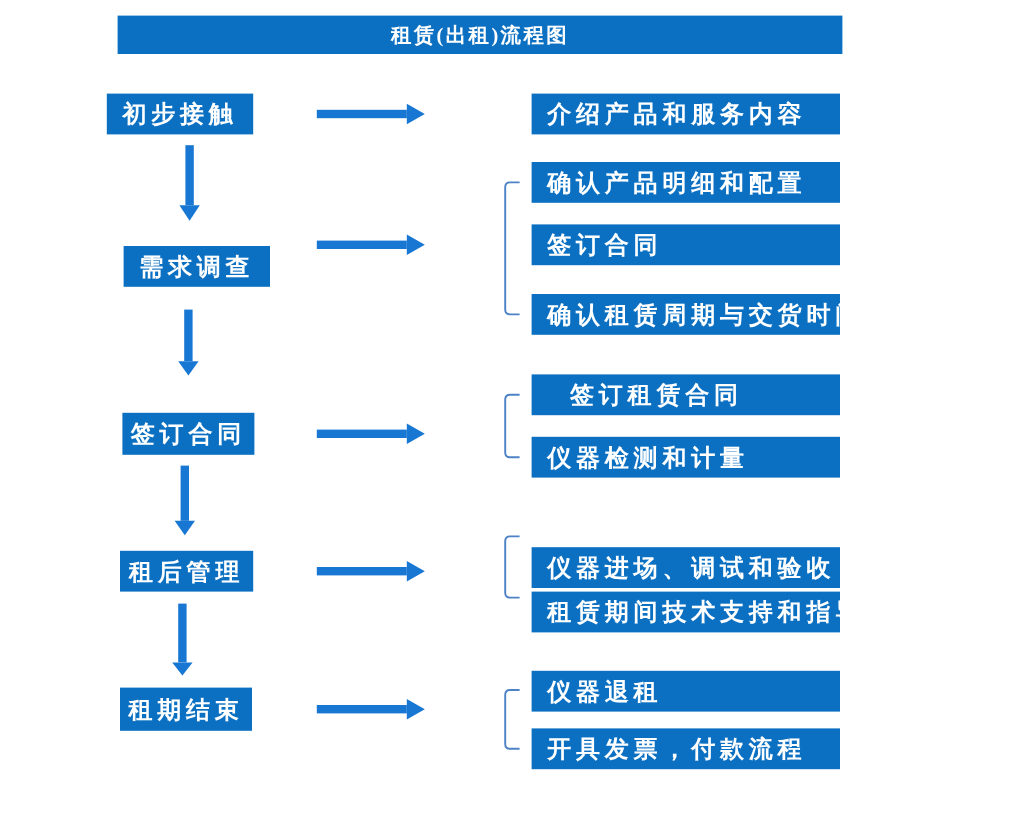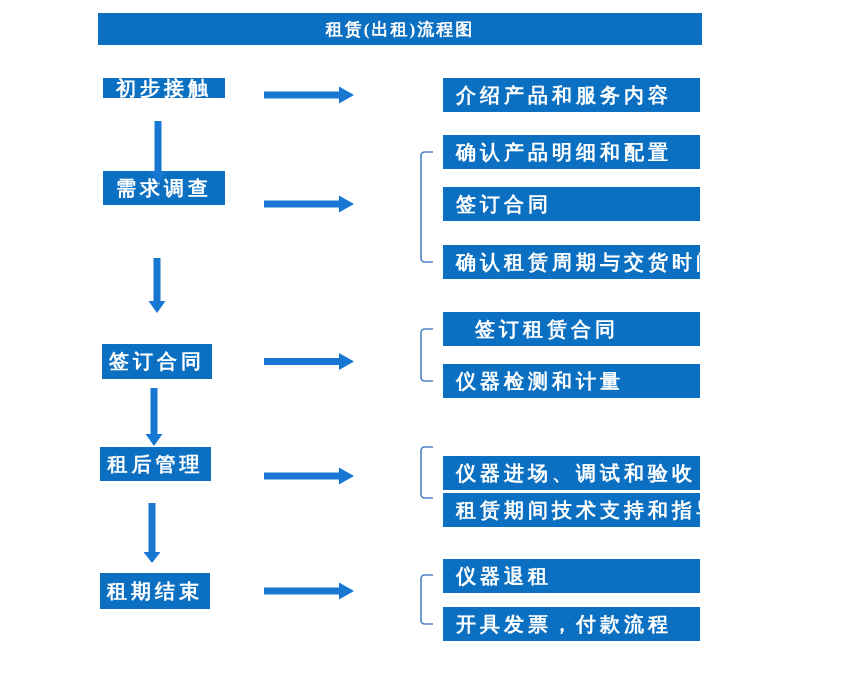--- a/index.html
+++ b/index.html
@@ -45,24 +45,24 @@
 </style>
 </head>
 <body>
 
 <div class="canvas">
 
   <div class="title-bar">
     <span>租赁(出租)流程图</span>
   </div>
 
-  <div class="box left" style="left:103px;top:78px;width:122px;height:20px;">初步接触</div>
-  <div class="box left" style="left:103px;top:171px;width:122px;height:34px;">需求调查</div>
+  <div class="box left" style="left:89px;top:78px;width:122px;height:34px;">初步接触</div>
+  <div class="box left" style="left:103px;top:205px;width:122px;height:34px;">需求调查</div>
   <div class="box left" style="left:102px;top:344px;width:110px;height:35px;">签订合同</div>
-  <div class="box left" style="left:100px;top:447px;width:111px;height:34px;">租后管理</div>
+  <div class="box left" style="left:100px;top:459px;width:111px;height:34px;">租后管理</div>
   <div class="box left" style="left:100px;top:573px;width:110px;height:36px;">租期结束</div>
 
   <div class="box right" style="top:78px;">介绍产品和服务内容</div>
 
   <div class="box right" style="top:135px;">确认产品明细和配置</div>
   <div class="box right" style="top:187px;">签订合同</div>
   <div class="box right" style="top:245px;">确认租赁周期与交货时间</div>
 
   <div class="box right" style="top:312px;padding-left:32px;">签订租赁合同</div>
   <div class="box right" style="top:364px;text-align:right;">仪器检测和计量</div>

